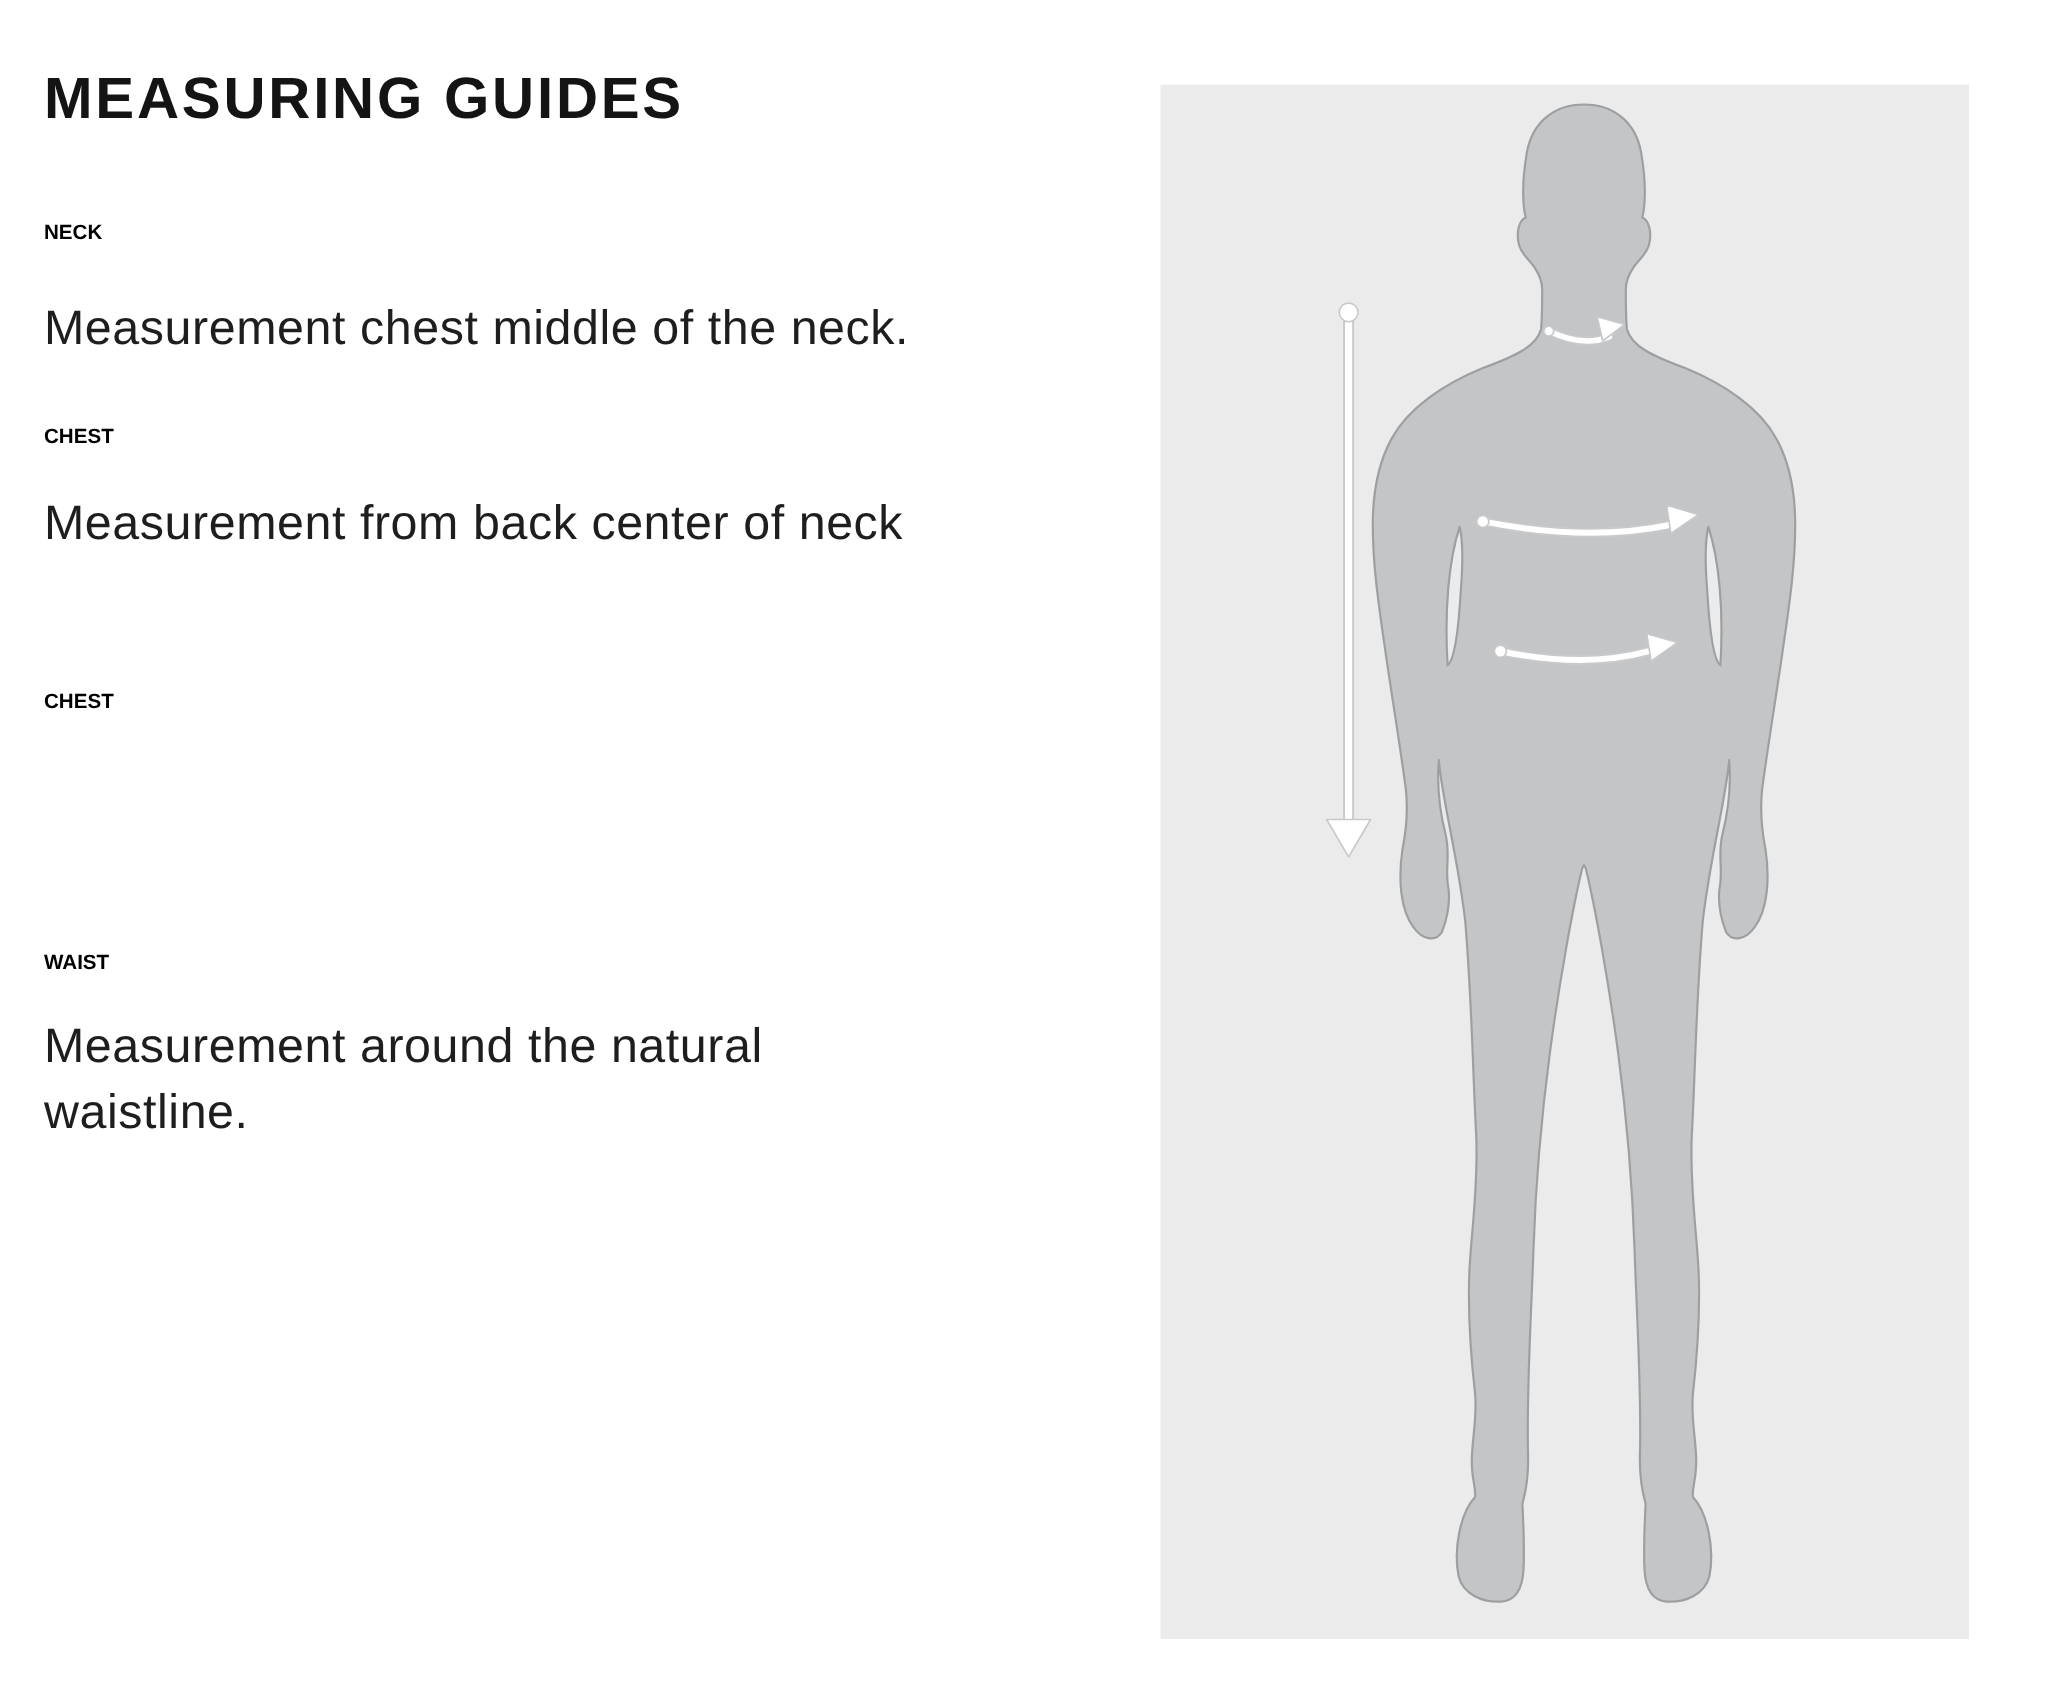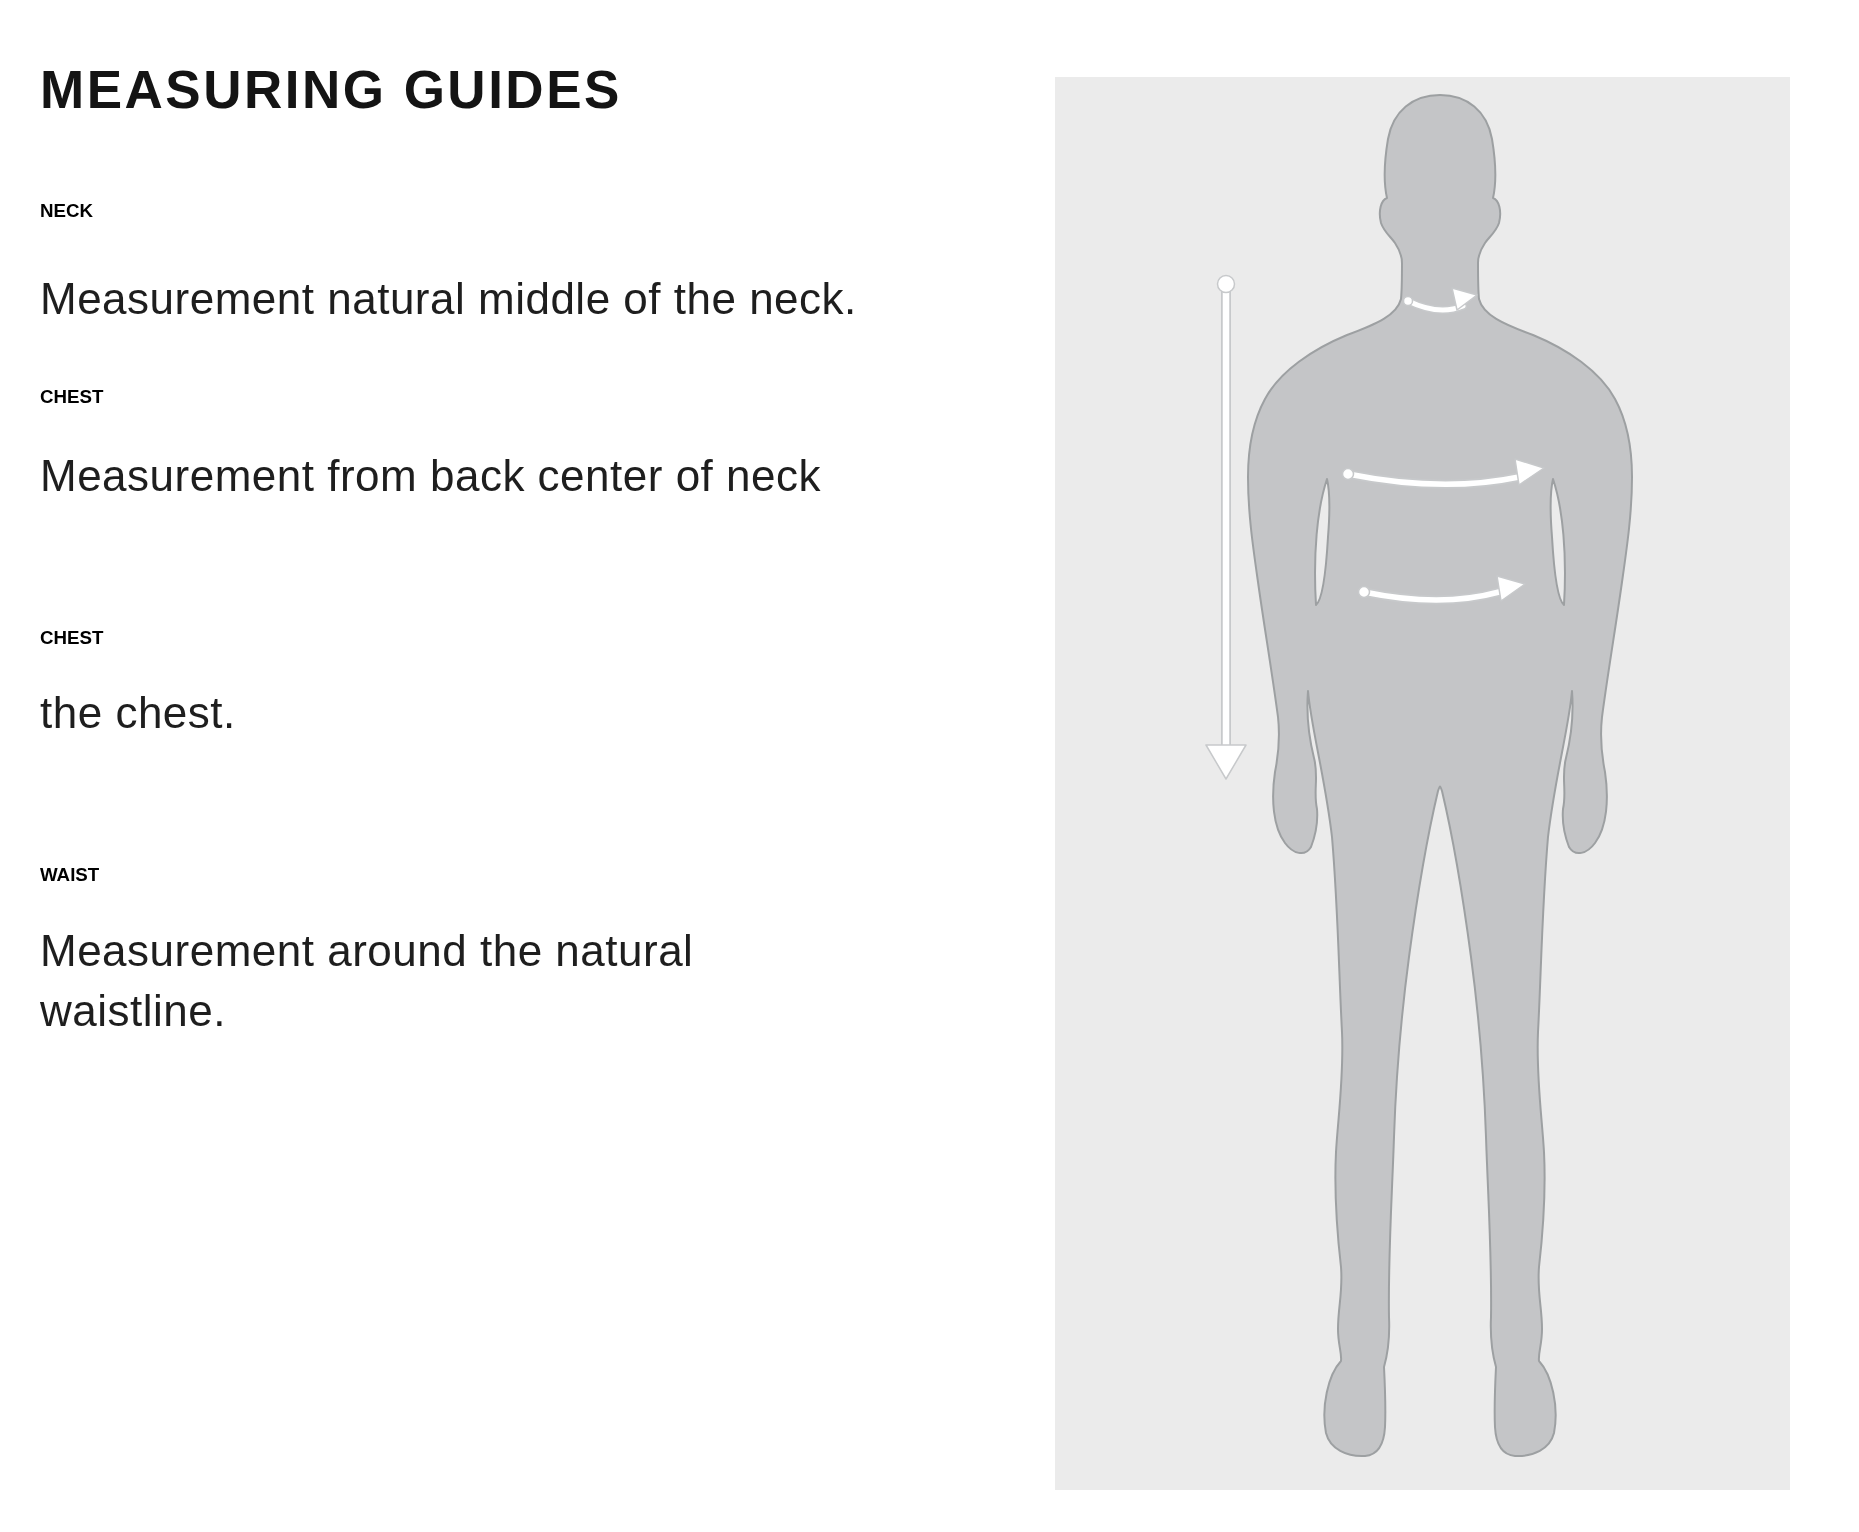--- a/index.html
+++ b/index.html
@@ -46,31 +46,30 @@
     stroke-width:1.5;stroke-linejoin:round;
   }
 </style>
 </head>
 <body>
 
 <div class="page-title">MEASURING GUIDES</div>
 
 <h3 class="sec-head pos-neck">NECK</h3>
 <div class="desc desc-neck">
-  <div class="line">Measurement natural middle of the neck.</div>
+  <div class="line">Measurement chest middle of the neck.</div>
 </div>
 
 <h3 class="sec-head pos-sleeve">CHEST</h3>
 <div class="desc desc-sleeve">
   <div class="line">Measurement from back center of neck</div>
 </div>
 
 <h3 class="sec-head pos-chest">CHEST</h3>
 <div class="desc desc-chest">
-  <div class="line">the chest.</div>
 </div>
 
 <h3 class="sec-head pos-waist">WAIST</h3>
 <div class="desc desc-waist">
   <div class="line">Measurement around the natural</div>
   <div class="line">waistline.</div>
 </div>
 
 <div class="figure-panel">
   <svg viewBox="0 0 735 1413">

